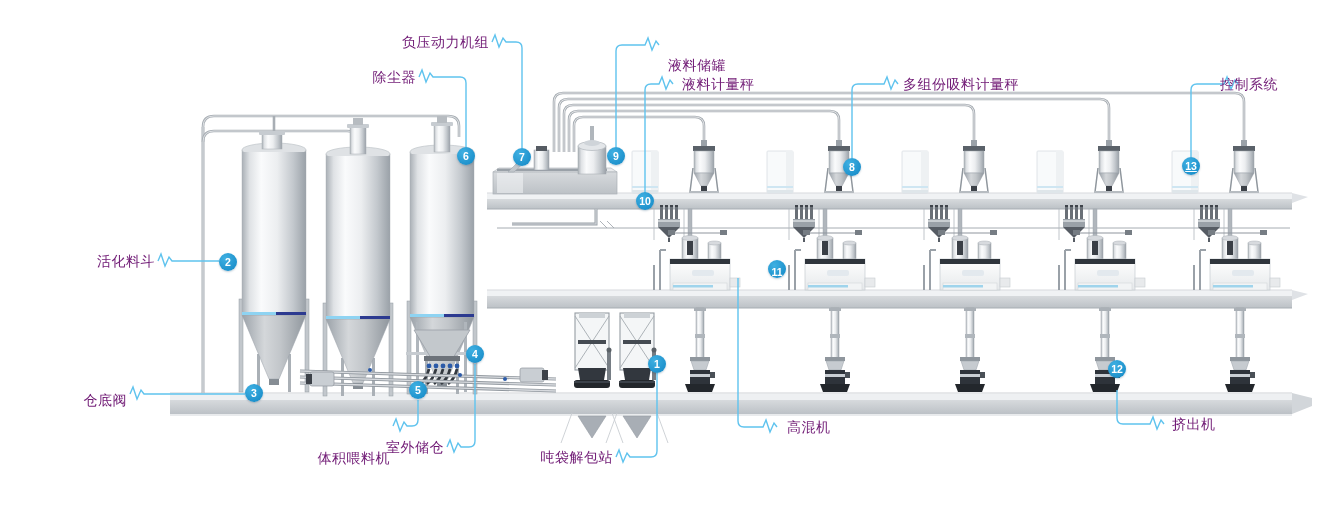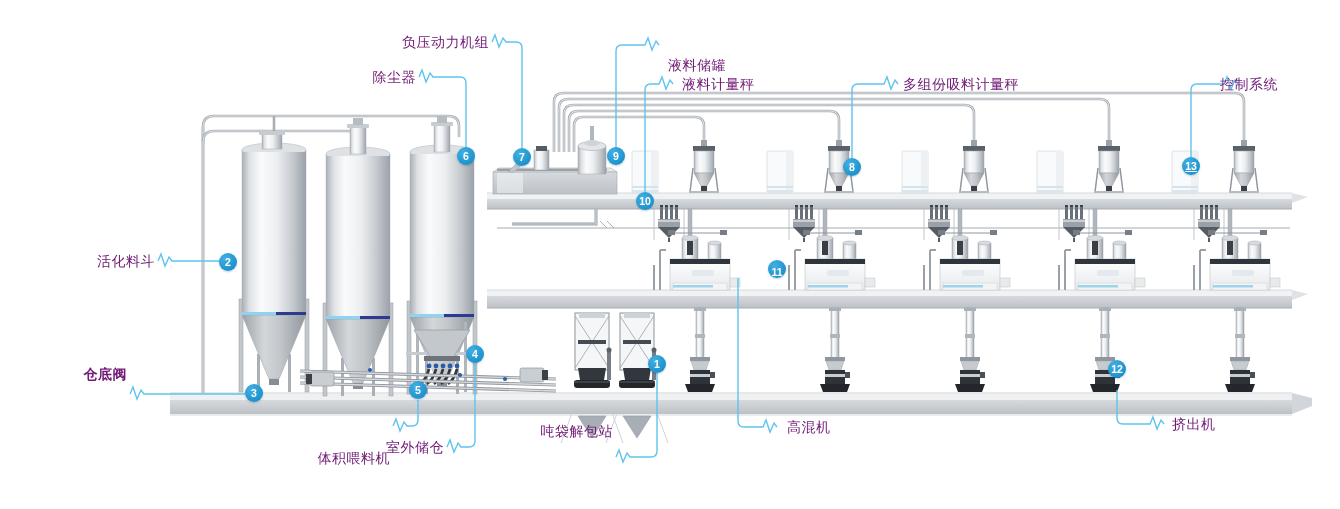--- a/index.html
+++ b/index.html
@@ -544,23 +544,23 @@
       <path d="M492,42 l3,-7 l4,12 l4,-9 l3,4 H516 Q522,42 522,48 V148"></path>
       <path d="M852,158 V90 Q852,84 858,84 H884 l3,-7 l4,12 l4,-9 l3,4"></path>
       <path d="M616,147 V51 Q616,45 622,45 H645 l3,-7 l4,12 l4,-9 l3,4"></path>
       <path d="M645,208 V90 Q645,84 651,84 H659 l3,-7 l4,12 l4,-9 l3,4"></path>
       <path d="M738,278 V421 Q738,427 744,427 H763 l3,-7 l4,12 l4,-9 l3,4"></path>
       <path d="M1117,390 V418 Q1117,424 1123,424 H1150 l3,-7 l4,12 l4,-9 l3,4"></path>
       <path d="M1191,157 V90 Q1191,84 1197,84 H1224 l3,-7 l4,12 l4,-9 l3,4"></path>
     </g>
   </svg>
 
-  <div class="label" style="right:727px;top:431px;text-align:center;">吨袋解包站</div>
+  <div class="label" style="right:727px;top:457px;text-align:center;">吨袋解包站</div>
   <div class="label" style="right:1185px;top:261px;">活化料斗</div>
-  <div class="label" style="right:1213px;top:374px;font-weight:bold;">仓底阀</div>
+  <div class="label" style="right:1213px;top:400px;">仓底阀</div>
   <div class="label" style="right:896px;top:447px;">室外储仓</div>
   <div class="label" style="right:950px;top:426px;margin-top:32px;">体积喂料机</div>
   <div class="label" style="right:924px;top:77px;">除尘器</div>
   <div class="label" style="right:851px;top:42px;">负压动力机组</div>
   <div class="label" style="left:903px;top:84px;">多组份吸料计量秤</div>
   <div class="label" style="left:668px;top:45px;margin-top:20px;">液料储罐</div>
   <div class="label" style="left:682px;top:84px;text-align:right;">液料计量秤</div>
   <div class="label" style="left:787px;top:427px;">高混机</div>
   <div class="label" style="left:1172px;top:424px;">挤出机</div>
   <div class="label" style="left:1220px;top:84px;">控制系统</div>

